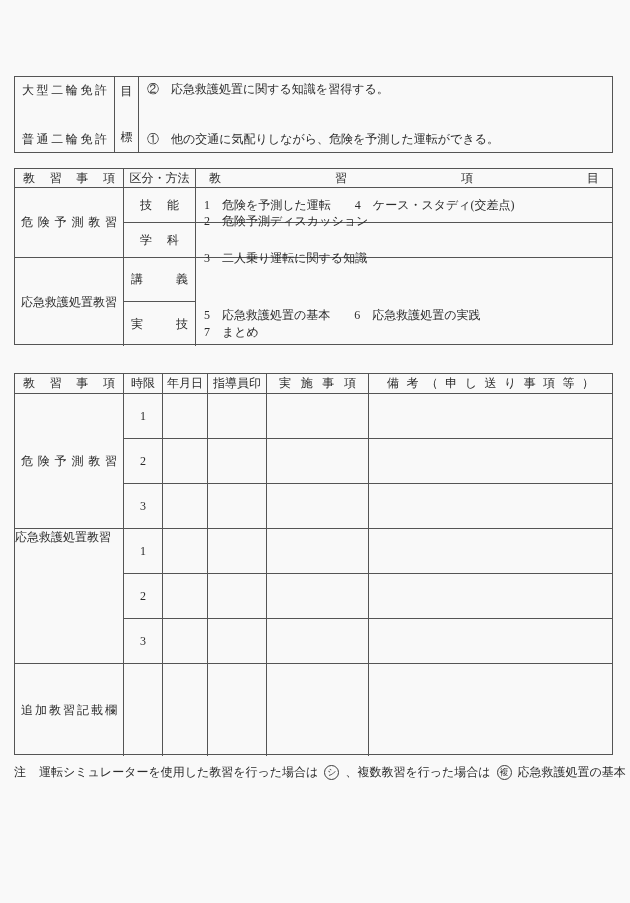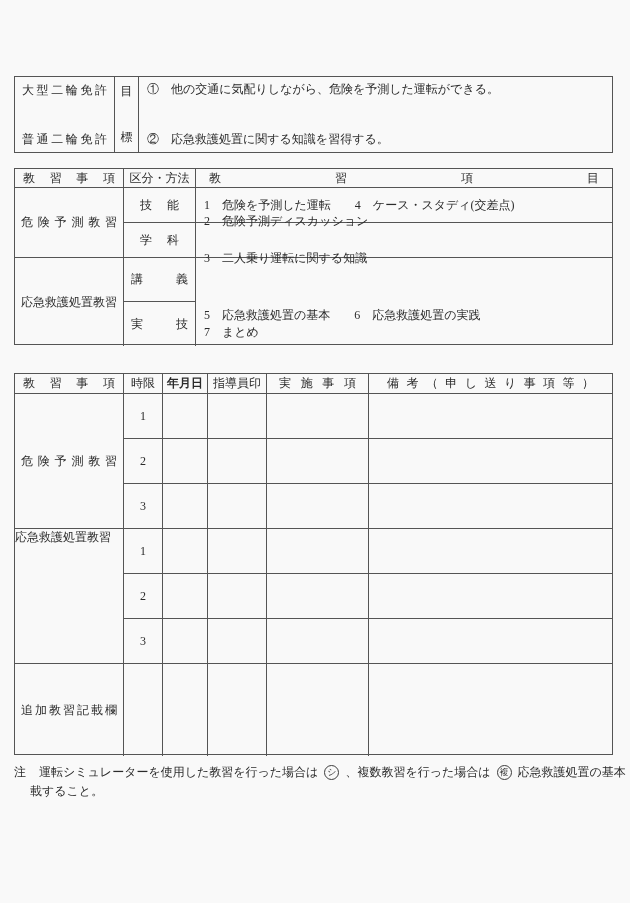--- a/index.html
+++ b/index.html
@@ -98,22 +98,22 @@
           <span>輪</span>
           <span>免</span>
           <span>許</span>
         </div>
     </div>
     <div class="t1-col2 br vspread">
         <span>目</span>
         <span>標</span>
       </div>
     <div class="t1-col3">
+      <div class="t1-goal">②　応急救護処置に関する知識を習得する。</div>
       <div class="t1-goal">①　他の交通に気配りしながら、危険を予測した運転ができる。</div>
-      <div class="t1-goal">②　応急救護処置に関する知識を習得する。</div>
     </div>
   </div>
 
   <div class="t2">
 
     <div class="hdr1 spread br bb">
         <span>教</span>
         <span>習</span>
         <span>事</span>
         <span>項</span>
@@ -167,21 +167,21 @@
 
   <div class="t3">
 
     <div class="h1 spread br bb" style="grid-column:1;grid-row:1;">
         <span>教</span>
         <span>習</span>
         <span>事</span>
         <span>項</span>
       </div>
     <div class="center br bb" style="grid-column:2;grid-row:1;">時限</div>
-    <div class="center br bb" style="grid-column:3;grid-row:1;font-weight:bold;">年月日</div>
+    <div class="center br bb" style="grid-column:3;grid-row:1;">年月日</div>
     <div class="center br bb" style="grid-column:4;grid-row:1;">指導員印</div>
     <div class="h5 spread br bb" style="grid-column:5;grid-row:1;">
         <span>実</span>
         <span>施</span>
         <span>事</span>
         <span>項</span>
       </div>
     <div class="h6 spread bb" style="grid-column:6;grid-row:1;">
         <span>備</span>
         <span>考</span>
@@ -259,16 +259,15 @@
 
   <div class="note">
     <div class="note-line1">
       <span class="note-marker">注</span>
       <span>運転シミュレーターを使用した教習を行った場合は</span>
       <span class="note-circle">シ</span>
       <span>、複数教習を行った場合は</span>
       <span class="note-circle">複</span>
       <span>応急救護処置の基本</span>
     </div>
-    <div class="note-line2">載すること。</div>
   </div>
 
 </div>
 
 </body></html>

